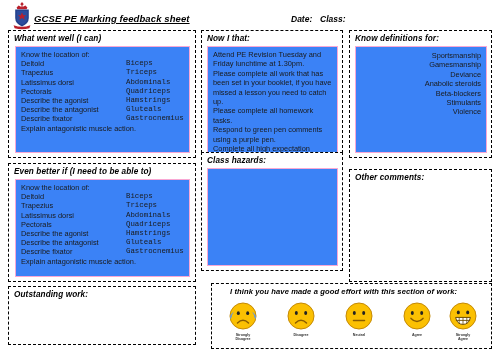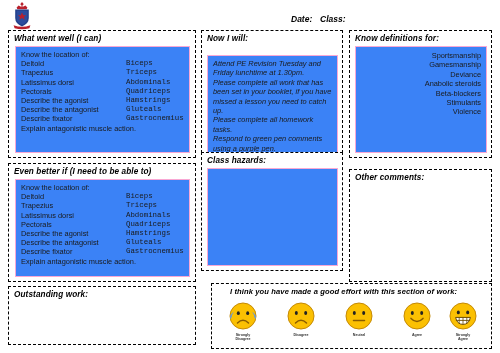--- a/index.html
+++ b/index.html
@@ -77,20 +77,21 @@
       <svg width="26" height="29" viewBox="0 0 26 29">
         <path d="M13 1 L11.2 3.2 L13 4.6 L14.8 3.2 Z" fill="#B9202C"></path>
         <rect x="12.4" y="4.2" width="1.2" height="2.4" fill="#B9202C"></rect>
         <path d="M7.6 6.4 L9.6 4.4 L13 6.2 L16.4 4.4 L18.4 6.4 L17.6 8.2 L8.4 8.2 Z" fill="#B9202C"></path>
         <path d="M6.2 8.4 L19.8 8.4 L19.8 17 Q19.8 22.6 13 25.4 Q6.2 22.6 6.2 17 Z" fill="#24418A"></path>
         <path d="M7.6 9.8 L18.4 9.8 L18.4 16.8 Q18.4 21.5 13 23.8 Q7.6 21.5 7.6 16.8 Z" fill="#2C4C9E"></path>
         <path d="M13 11.4 L14.3 14.2 L17.2 14.2 L14.9 16 L15.8 18.8 L13 17.1 L10.2 18.8 L11.1 16 L8.8 14.2 L11.7 14.2 Z" fill="#B9202C"></path>
         <path d="M4.6 24.2 Q13 27.4 21.4 24.2 L20.4 27.2 Q13 29.4 5.6 27.2 Z" fill="#B9202C"></path>
       </svg>
     </div>
+    <div class="title">GCSE PE Marking feedback sheet</div>
     <div class="date-lbl">Date:</div>
     <div class="class-lbl">Class:</div>
   </div>
 
   <div class="panel" style="left:8px;top:30px;width:188px;height:128px;">
     <div class="panel-head">What went well (I can)</div>
     <div class="inner" style="left:6px;top:15px;width:175px;height:107px;">
       <div class="cols">
         <div class="col col-left">
           <div>Know the location of:</div>
@@ -110,22 +111,22 @@
           <div>Quadriceps</div>
           <div>Hamstrings</div>
           <div>Gluteals</div>
           <div>Gastrocnemius</div>
         </div>
       </div>
     </div>
   </div>
 
   <div class="panel" style="left:201px;top:30px;width:142px;height:128px;">
-    <div class="panel-head">Now I will:</div>
-    <div class="inner" style="left:5px;top:24px;width:131px;height:110px;font-style:italic;">
+    <div class="panel-head">Now I that:</div>
+    <div class="inner" style="left:5px;top:15px;width:131px;height:110px;">
       <div class="bodytext">
         <div>Attend PE Revision Tuesday and Friday lunchtime at 1.30pm.</div>
         <div>Please complete all work that has been set in your booklet, if you have missed a lesson you need to catch up.</div>
         <div>Please complete all homework tasks.</div>
         <div>Respond to green pen comments using a purple pen.</div>
         <div>Complete all high expectation questions.</div>
       </div>
     </div>
   </div>
 

